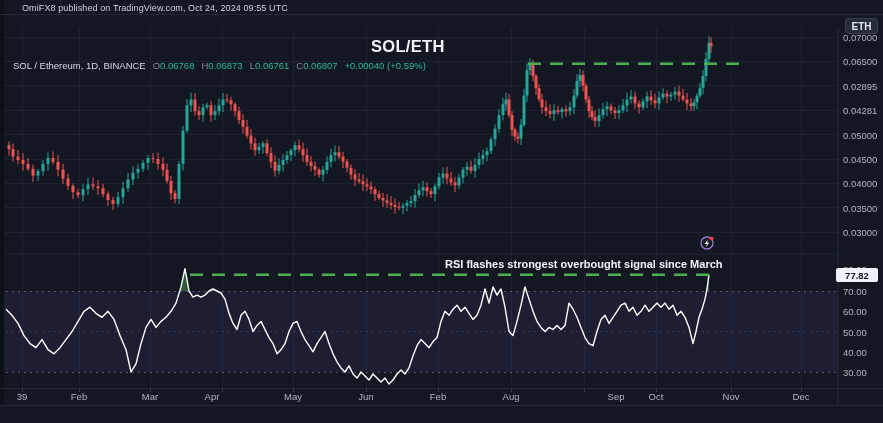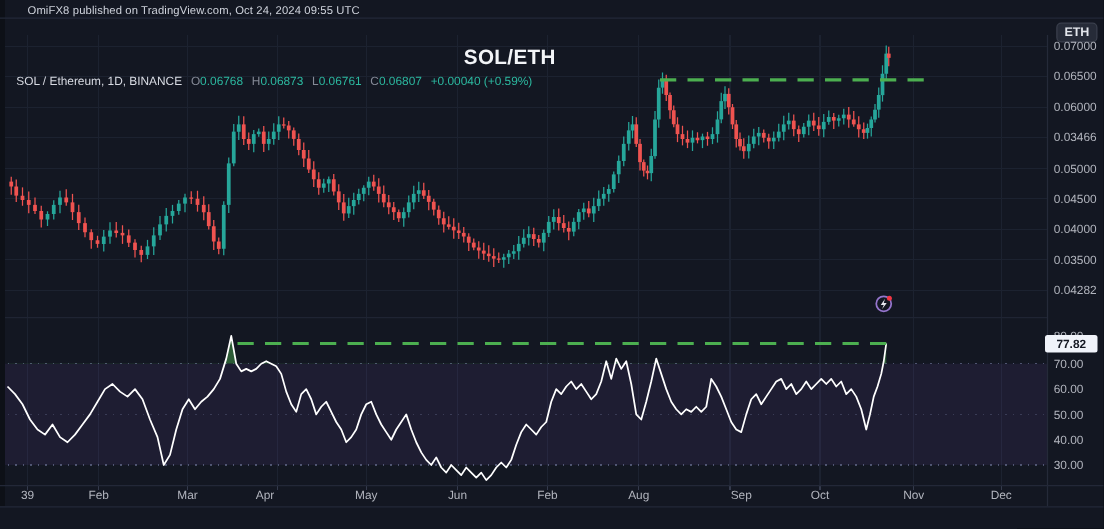--- a/index.html
+++ b/index.html
@@ -461,52 +461,53 @@
 
   <div class="attr-bar">OmiFX8 published on TradingView.com, Oct 24, 2024 09:55 UTC</div>
 
   <div class="sym-bar">
     <span>SOL / Ethereum, 1D, BINANCE</span><span id="ohlc-items"><span class="olbl">O</span><span class="oval">0.06768</span><span class="olbl">H</span><span class="oval">0.06873</span><span class="olbl">L</span><span class="oval">0.06761</span><span class="olbl">C</span><span class="oval">0.06807</span></span><span class="chg">+0.00040 (+0.59%)</span>
   </div>
 
   <div class="ann title">SOL/ETH</div>
 
 
+  <div class="ann rsinote">RSI flashes strongest overbought signal since March</div>
 
   <div class="eth-btn">ETH</div>
 
   <div id="axis-labels">
       <div class="paxlab" style="top:32px">0.07000</div>
       <div class="paxlab" style="top:56px">0.06500</div>
-      <div class="paxlab" style="top:81px">0.06000</div>
-      <div class="paxlab" style="top:105px">0.03466</div>
+      <div class="paxlab" style="top:81px">0.02895</div>
+      <div class="paxlab" style="top:105px">0.04281</div>
       <div class="paxlab" style="top:130px">0.05000</div>
       <div class="paxlab" style="top:154px">0.04500</div>
       <div class="paxlab" style="top:178px">0.04000</div>
       <div class="paxlab" style="top:203px">0.03500</div>
-      <div class="paxlab" style="top:227px">0.04282</div>
+      <div class="paxlab" style="top:227px">0.03000</div>
       <div class="paxlab" style="top:264px">80.00</div>
       <div class="paxlab" style="top:286px">70.00</div>
       <div class="paxlab" style="top:306px">60.00</div>
       <div class="paxlab" style="top:327px">50.00</div>
       <div class="paxlab" style="top:347px">40.00</div>
       <div class="paxlab" style="top:367px">30.00</div>
     </div>
 
   <div class="rsi-badge">77.82</div>
 
   <div id="month-labels">
       <div class="monlab" style="left:22px">39</div>
       <div class="monlab" style="left:79px">Feb</div>
       <div class="monlab" style="left:150px">Mar</div>
       <div class="monlab" style="left:212px">Apr</div>
       <div class="monlab" style="left:293px">May</div>
       <div class="monlab" style="left:366px">Jun</div>
       <div class="monlab" style="left:438px">Feb</div>
       <div class="monlab" style="left:511px">Aug</div>
-      <div class="monlab" style="left:593px">Sep</div>
+      <div class="monlab" style="left:616px">Sep</div>
       <div class="monlab" style="left:656px">Oct</div>
       <div class="monlab" style="left:731px">Nov</div>
       <div class="monlab" style="left:801px">Dec</div>
     </div>
 
 
 </div>
 
 </body></html>

